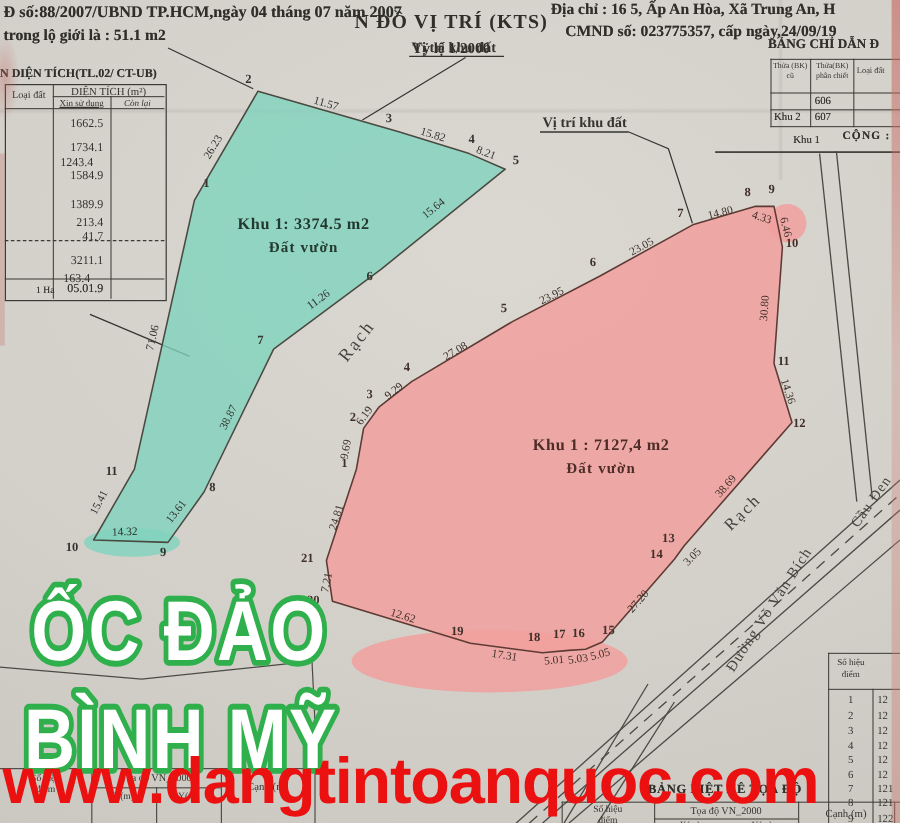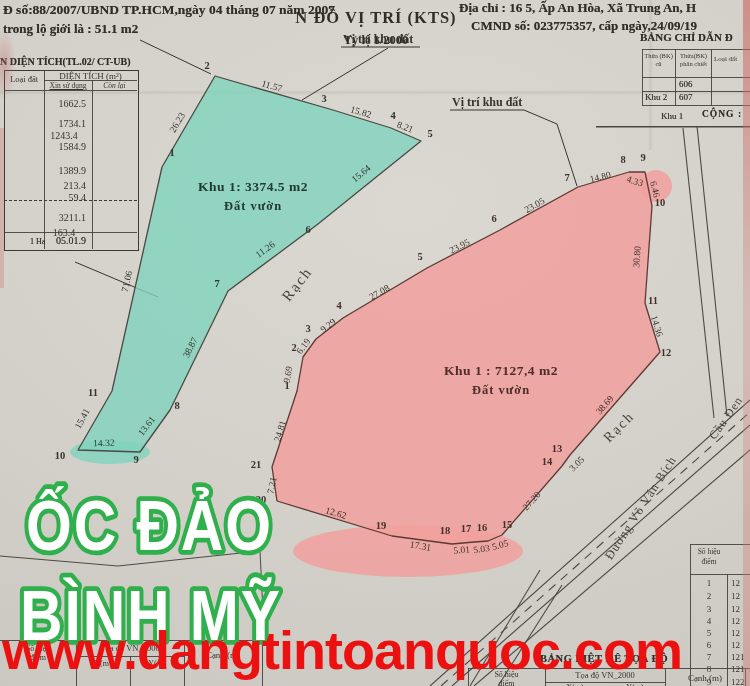--- a/index.html
+++ b/index.html
@@ -181,21 +181,21 @@
   <div class="cell" style="left:44px;top:15px;width:93px;font-size:9px;">DIỆN TÍCH (m²)</div>
   <div class="cell" style="left:44px;top:25px;width:48px;font-size:7.5px;text-decoration:underline;">Xin sử dụng</div>
   <div class="cell" style="left:92px;top:25px;width:45px;font-size:7.5px;font-style:italic;">Còn lại</div>
   <div id="at-rows">
       <div class="cell" style="left: 42px; top: 42px; width: 44px; text-align: right; font-size: 10px;">1662.5</div>
       <div class="cell" style="left: 42px; top: 62px; width: 44px; text-align: right; font-size: 10px;">1734.1</div>
       <div class="cell" style="left: 42px; top: 74px; width: 44px; text-align: center; font-size: 10px;">1243.4</div>
       <div class="cell" style="left: 42px; top: 85px; width: 44px; text-align: right; font-size: 10px;">1584.9</div>
       <div class="cell" style="left: 42px; top: 109px; width: 44px; text-align: right; font-size: 10px;">1389.9</div>
       <div class="cell" style="left: 42px; top: 124px; width: 44px; text-align: right; font-size: 10px;">213.4</div>
-      <div class="cell" style="left: 42px; top: 136px; width: 44px; text-align: right; font-size: 10px;">59.4</div>
+      <div class="cell" style="left: 42px; top: 136px; width: 44px; text-align: right; font-size: 10px;">41.7</div>
       <div class="cell" style="left: 42px; top: 156px; width: 44px; text-align: right; font-size: 10px;">3211.1</div>
       <div class="cell" style="left: 42px; top: 171px; width: 44px; text-align: center; font-size: 10px;">163.4</div>
     </div>
   <div class="txt" style="left:30px;top:181px;font-size:8px;">1 Ha</div>
   <div class="txt" style="left:56px;top:179px;font-size:10px;">05.01.9</div>
 </div>
 
 <div class="ln" style="left:596px;top:126px;width:154px;height:1.2px"></div>
 
 <div id="tb">

